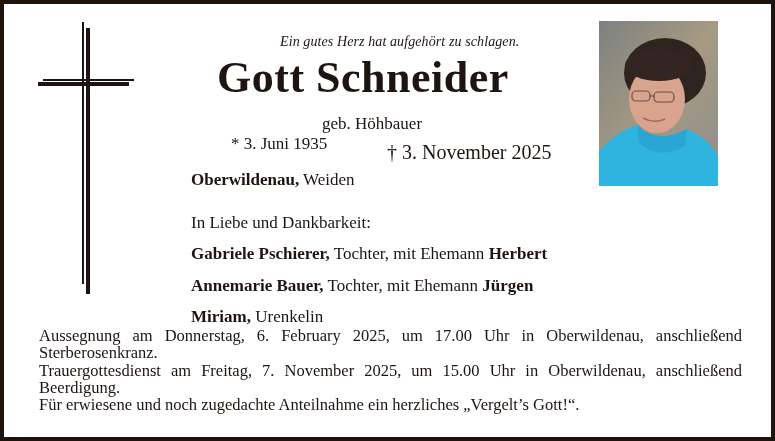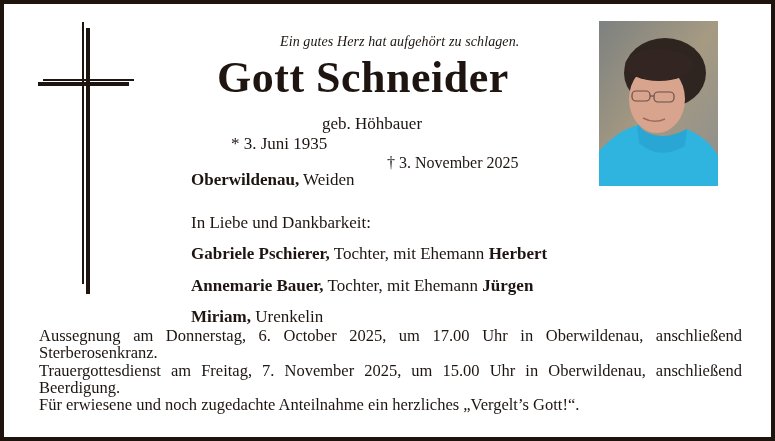--- a/index.html
+++ b/index.html
@@ -8,21 +8,21 @@
       position:relative; width:775px; height:441px; box-sizing:border-box;
       border:4px solid #1f140d; background:#fff; color:#1e1510;
       font-family:"Liberation Serif", "DejaVu Serif", serif;
     }
     .cross { position:absolute; }
     .cross .bar { position:absolute; background:#1e1510; }
     .motto { position:absolute; left:276px; top:17px; font-style:italic; font-size:14px; letter-spacing:0.1px;margin-top:13px; }
     .name { position:absolute; left:213px; top:48px; font-weight:bold; font-size:44px; letter-spacing:0.5px; }
     .maiden { position:absolute; left:318px; top:110px; font-weight:normal; font-size:17px; }
     .birth { position:absolute; left:227px; top:130px; font-size:17px; }
-    .death { position:absolute; left:383px; top:150px; font-size:16px;font-family:Liberation Serif, serif; }
+    .death { position:absolute; left:383px; top:137px; font-size:20px;font-family:Liberation Serif, serif; }
     .loc { position:absolute; left:187px; top:166px; font-size:17px; }
     .family { position:absolute; left:187px; top:196px; font-size:17px; line-height:17.4px; }
     .family div { white-space:nowrap;margin-top:14px; }
     b { font-weight:bold; }
     .photo {
       position:absolute; left:595px; top:17px; width:119px; height:165px; overflow:hidden;
       background:linear-gradient(135deg,#8a8a80 0%,#a39880 45%,#8e8e8a 100%);
     }
     .notice { position:absolute; left:35px; top:323px; width:703px; font-size:16.5px; line-height:17.3px; }
     .notice .just { text-align:justify; text-align-last:justify; white-space:nowrap; display:block; }
@@ -80,20 +80,20 @@
     </div>
     <div>
       <b>Annemarie Bauer,</b><span> Tochter, mit Ehemann </span><b>Jürgen</b>
     </div>
     <div>
       <b>Miriam,</b><span> Urenkelin</span>
     </div>
   </div>
 
   <div class="notice">
-    <span class="just">Aussegnung am Donnerstag, 6. October 2025, um 17.00 Uhr in Oberwildenau, anschließend</span>
+    <span class="just">Aussegnung am Donnerstag, 6. February 2025, um 17.00 Uhr in Oberwildenau, anschließend</span>
     <span class="line">Sterberosenkranz.</span>
     <span class="just">Trauergottesdienst am Freitag, 7. November 2025, um 15.00 Uhr in Oberwildenau, anschließend</span>
     <span class="line">Beerdigung.</span>
     <span class="line">Für erwiesene und noch zugedachte Anteilnahme ein herzliches „Vergelt’s Gott!“.</span>
   </div>
 
 </div>
 
 </body></html>

